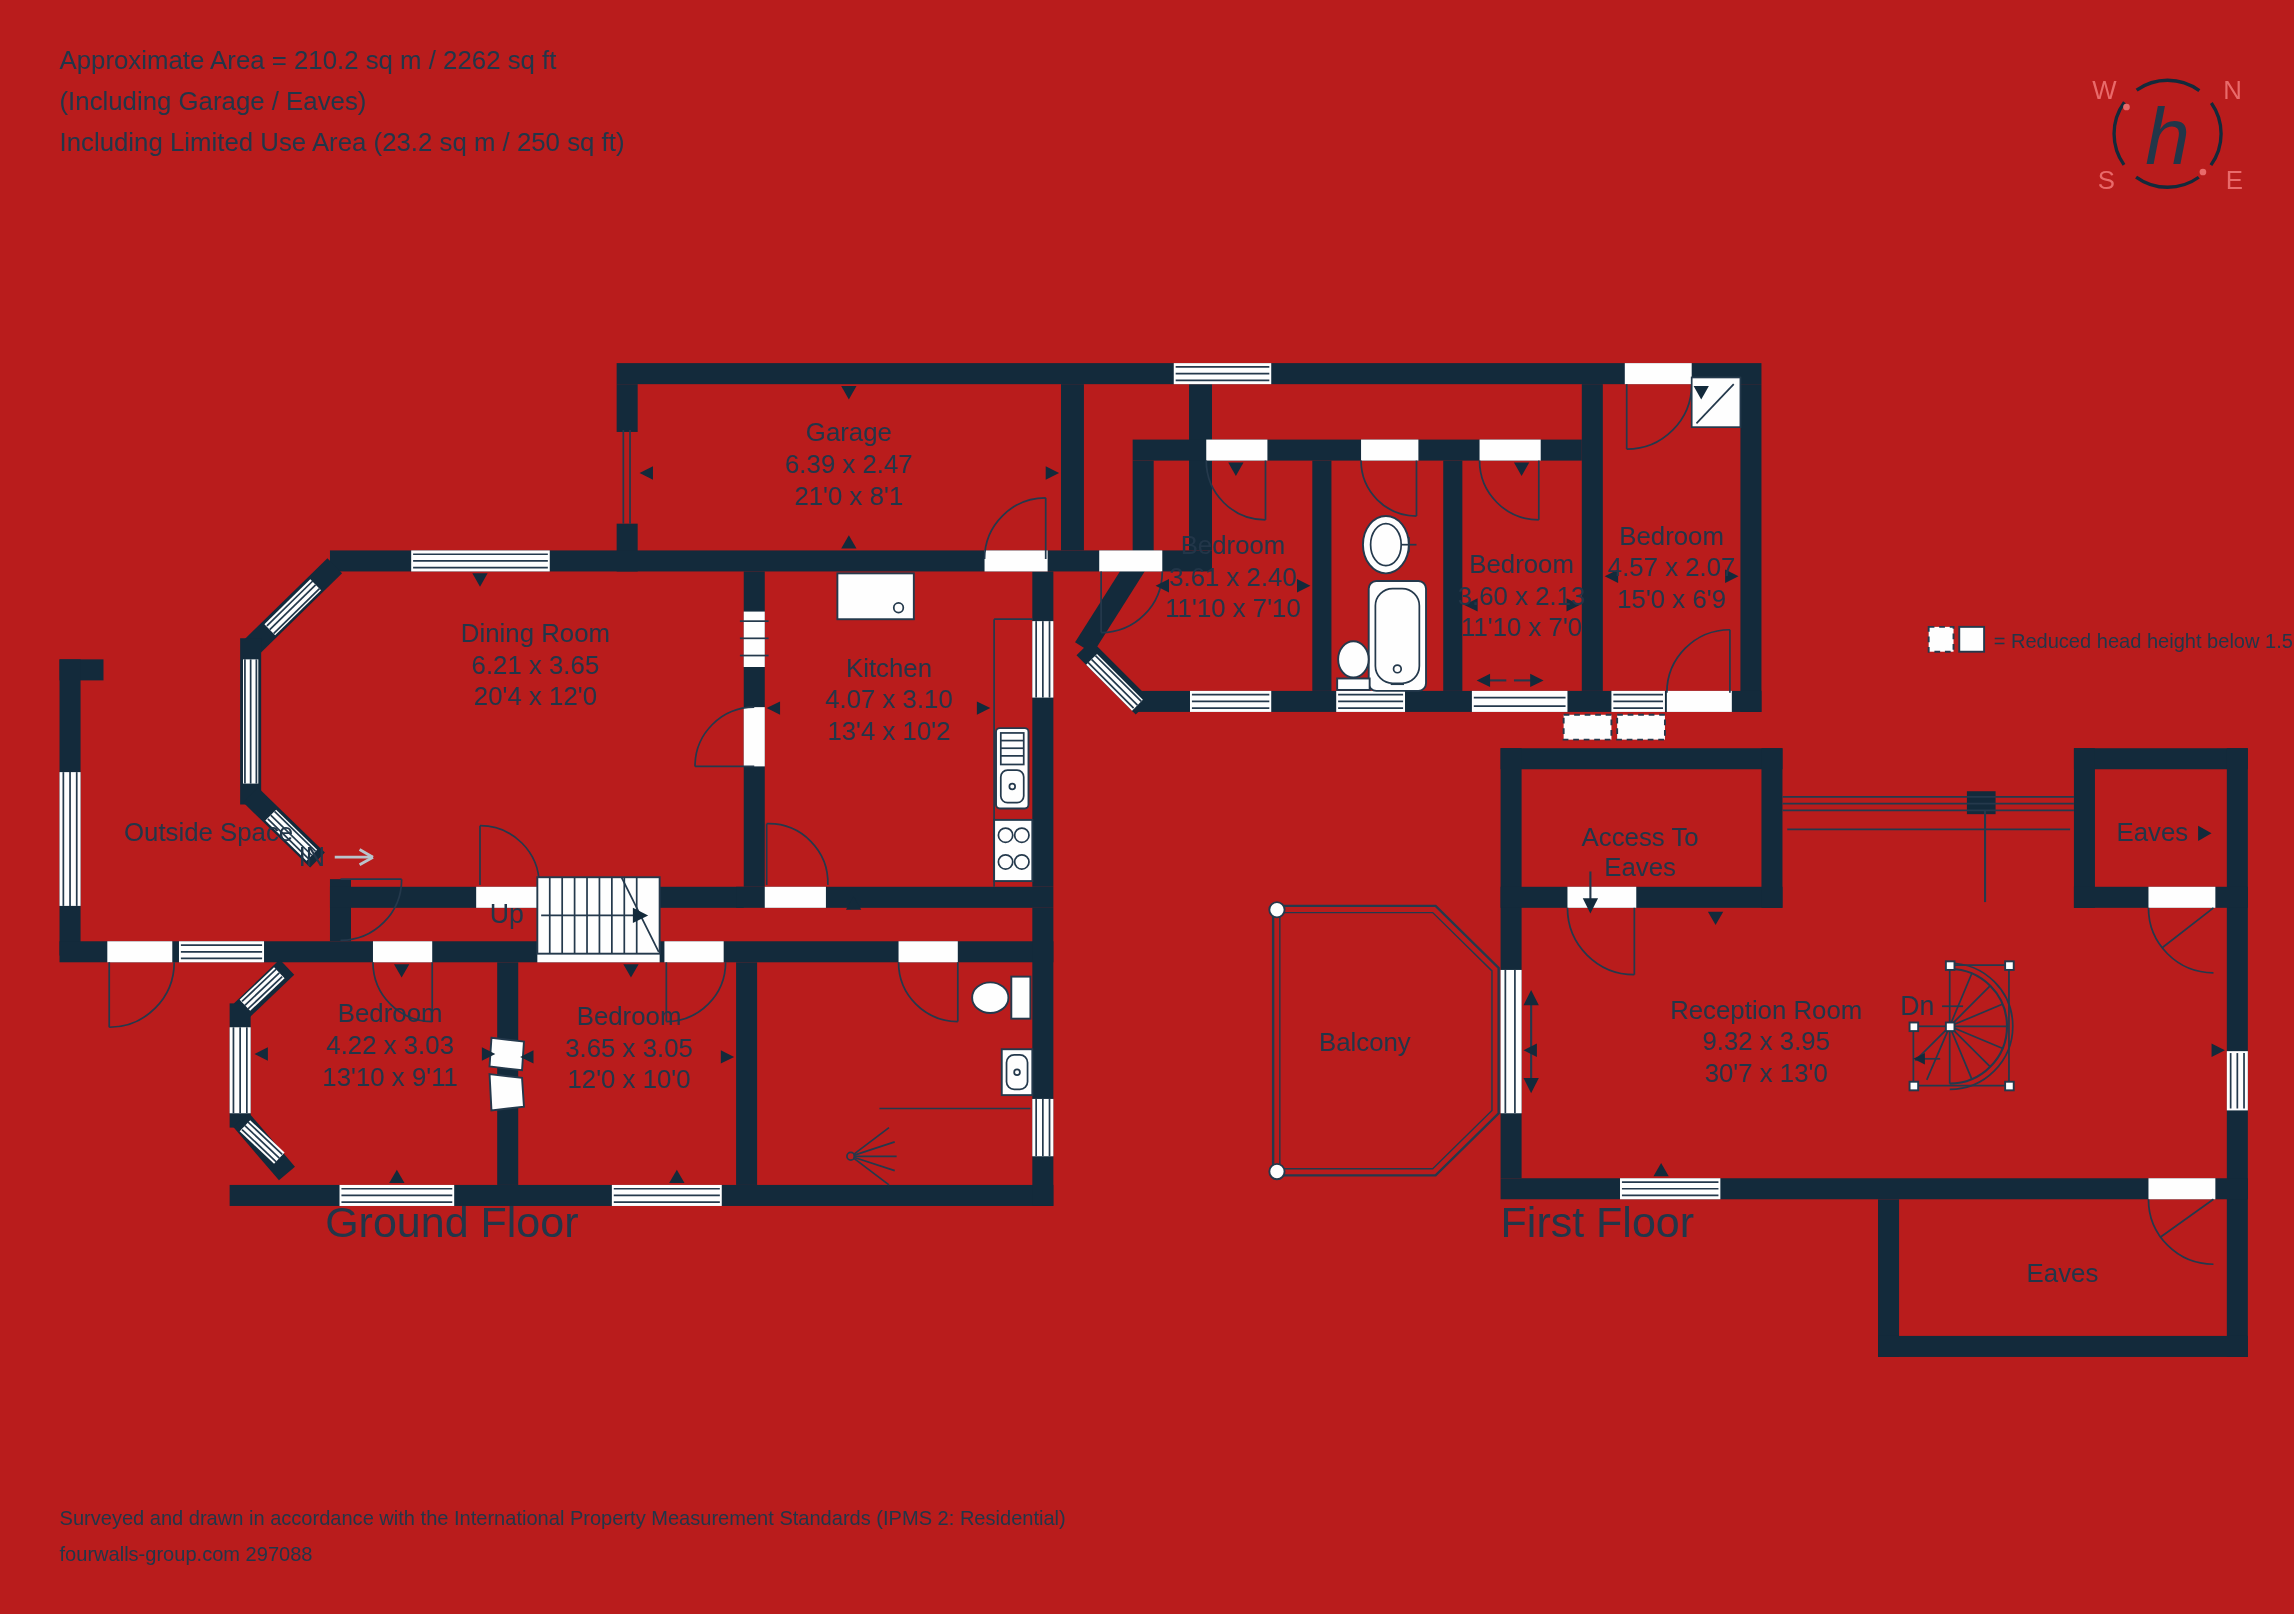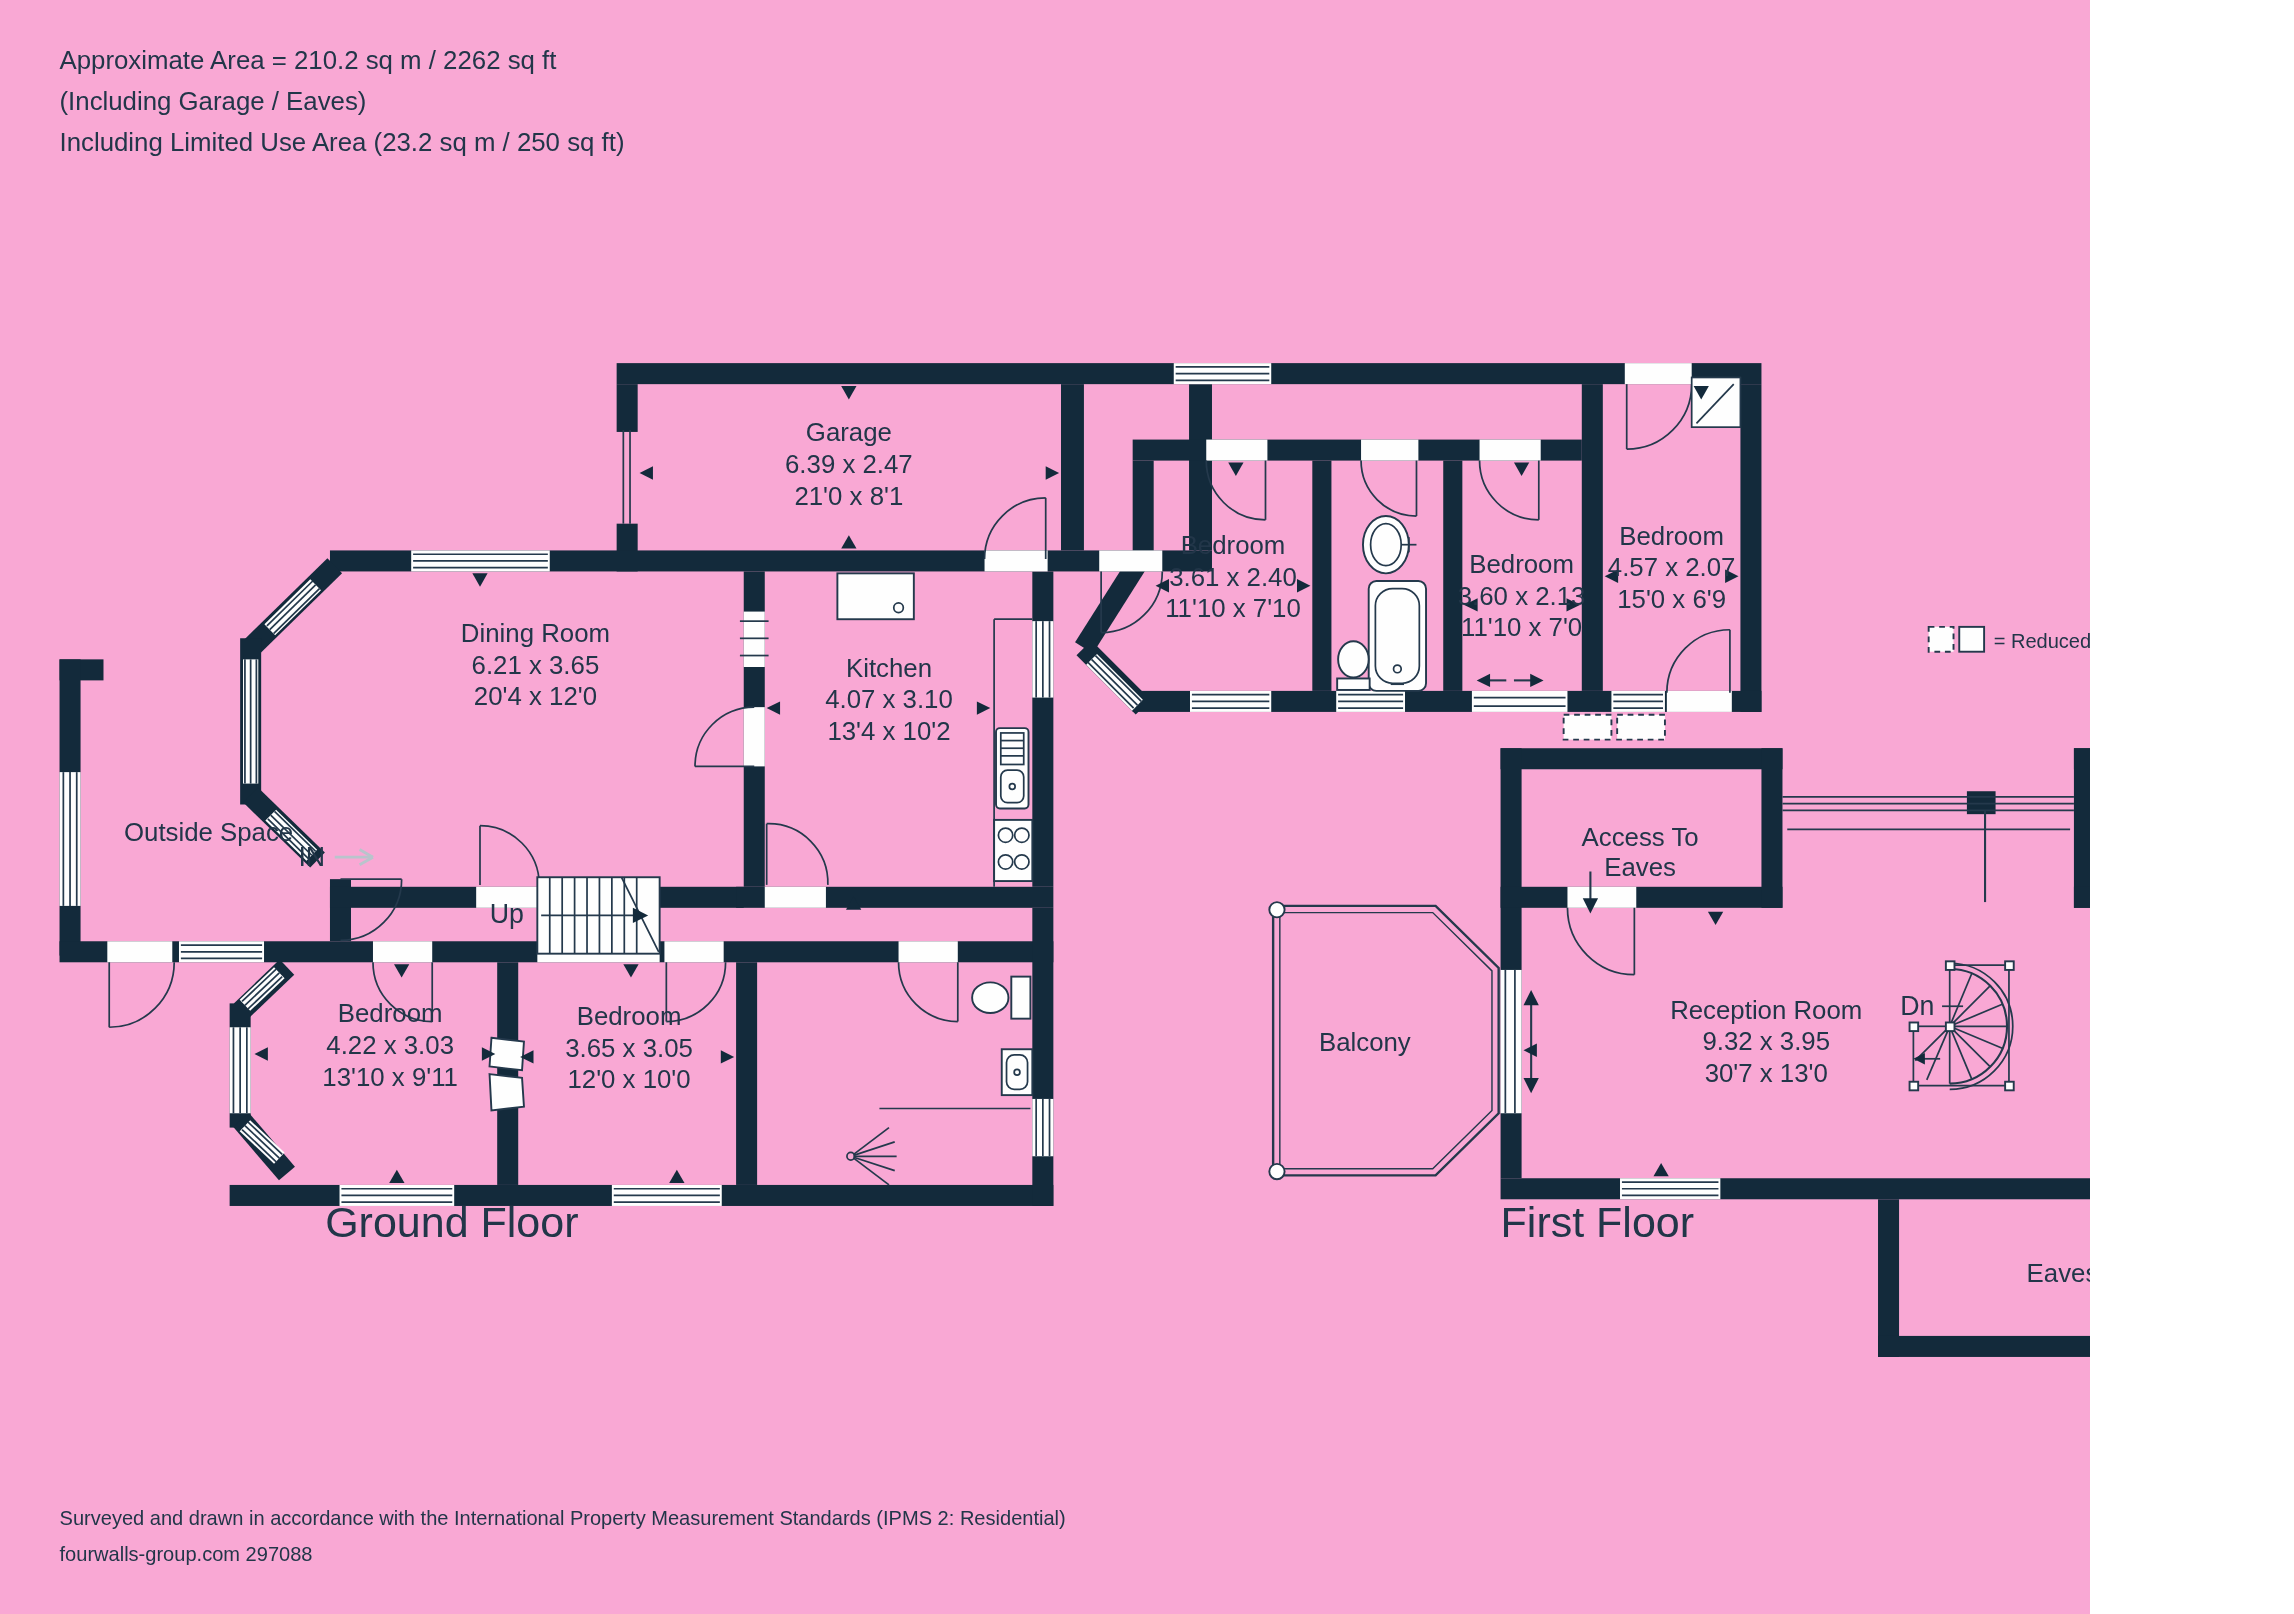--- a/index.html
+++ b/index.html
@@ -1,16 +1,16 @@
 <!DOCTYPE html>
 <html><head>
 <meta charset="utf-8">
 <style>
   html,body{margin:0;padding:0;background:#ffffff;}
-  .page{position:relative;width:2082px;height:1614px;background:#f9a8d4;overflow:hidden;padding-left:8px;}
+  .page{position:relative;width:2294px;height:1614px;background:#b91c1c;overflow:hidden;}
   svg{position:absolute;inset:0;display:block;}
   text{font-family:"Liberation Sans",sans-serif;fill:#223649;}
   .hdr{font-size:27px;}
   .room{font-size:27px;text-anchor:middle;}
   .title{font-size:45px;}
   .annot{font-size:28px;}
   .legend{font-size:21px;}
   .foot{font-size:21px;}
   .compass-letter{font-size:27px;fill:#E96A6A;text-anchor:middle;}
   .wall{fill:#132A3B;}

